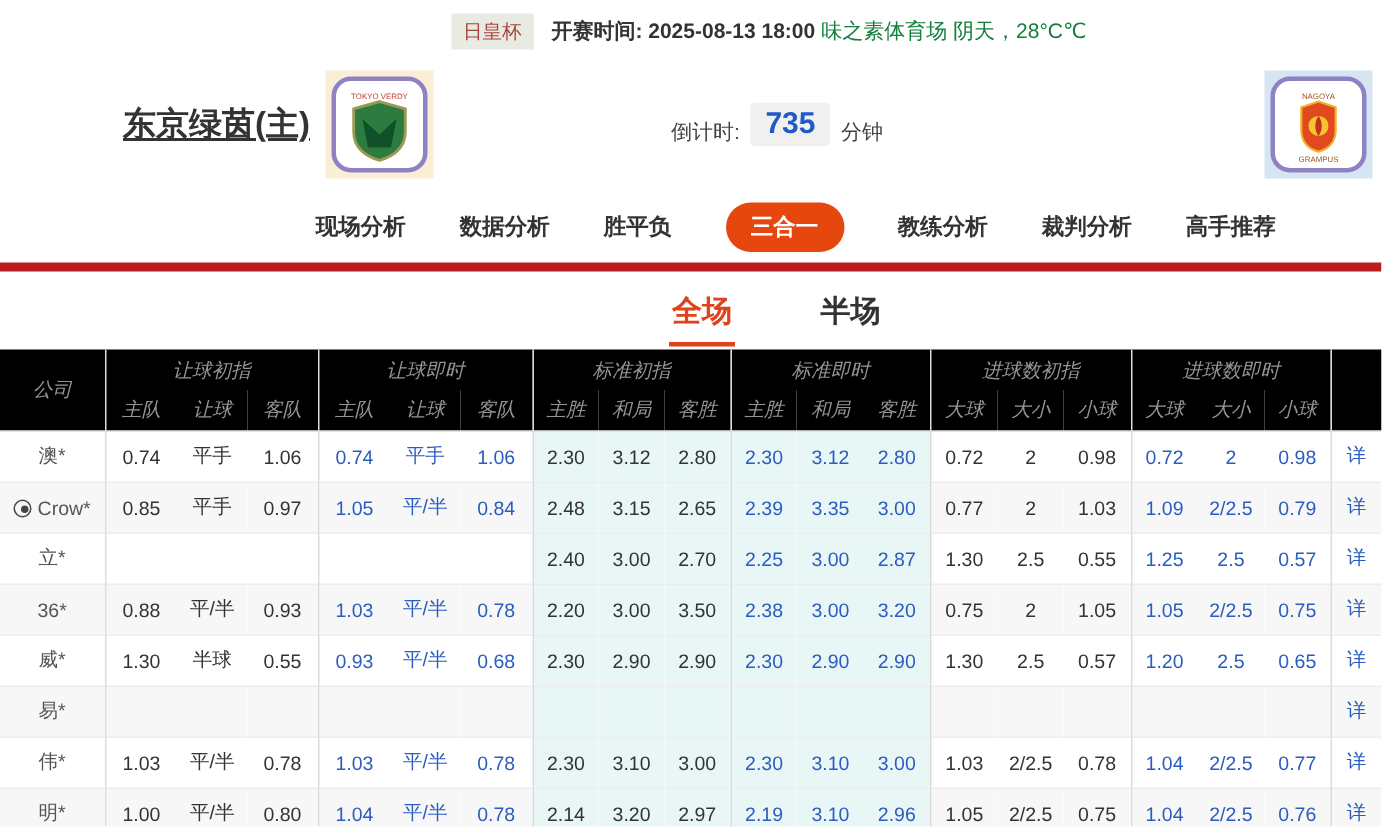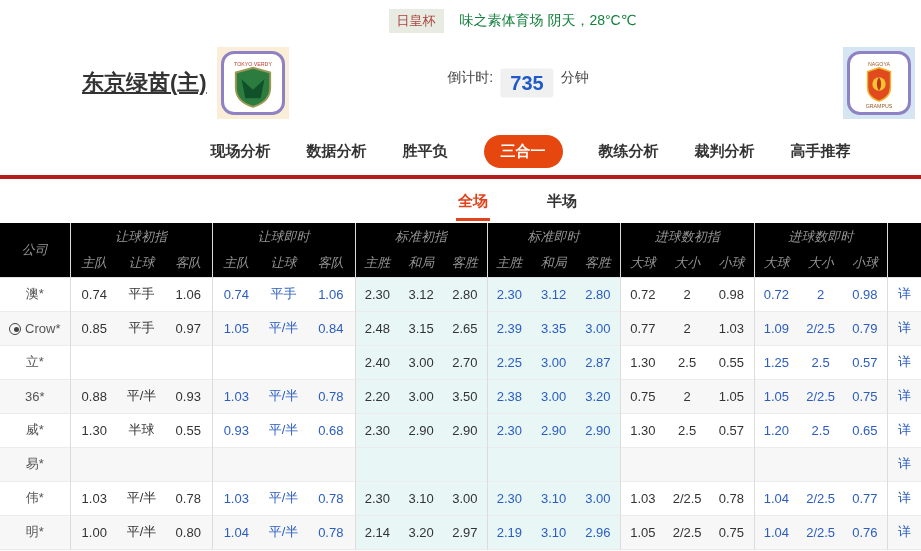--- a/index.html
+++ b/index.html
@@ -14,30 +14,30 @@
   .kickoff { font-weight:bold; color:#333; }
   .venue { margin-left:4px; color:#15803d; }
   
   .team-row { position:relative; height:84px; margin-top:8px; display:flex; align-items:center; justify-content:space-between; padding:0 6px 0 82px;text-decoration:underline; }
   .team { display:flex; align-items:center; gap:10px; }
   .team-name { font-size:22px; font-weight:bold; color:#333; }
   .logo-tile { width:72px; height:72px; display:flex; align-items:center; justify-content:center; }
   .logo-tile.home { background:#fbeed7; }
   .logo-tile.away { background:#d5e5f2; }
   .logo-ring { width:64px; height:64px; border:3px solid #8f82c4; border-radius:13px; background:#fff; display:flex; align-items:center; justify-content:center; }
-  .countdown { position:absolute; left:518px; top:50%; transform:translate(-50%,-50%); display:flex; align-items:flex-start; gap:7px; font-size:14px; color:#444; white-space:nowrap; }
+  .countdown { position:absolute; left:518px; top:50%; transform:translate(-50%,-50%); display:flex; align-items:flex-end; gap:7px; font-size:14px; color:#444; white-space:nowrap; }
   .countdown-value { background:#f0f0f0; border-radius:3px; padding:3px 10px; color:#1f5ac8; font-weight:bold; font-size:20px; }
   
-  .nav-bar { border-bottom:4px solid #b91c1c; margin-top:4px;padding-left:24px; }
+  .nav-bar { border-bottom:6px solid #b91c1c; margin-top:4px;padding-left:24px; }
   .nav-tabs { display:flex; justify-content:center; align-items:center; gap:36px; padding:13px 0 14px; transform:translateX(58px); }
   .nav-tab { font-size:15px; font-weight:bold; color:#333; cursor:pointer; white-space:nowrap; }
   .nav-tab.active { background:#e5470e; color:#ffffff; border-radius:17px; padding:7px 17px; margin:-7px 0; }
   
   .sub-tabs { display:flex; justify-content:center; gap:55px; padding-top:13px; transform:translateX(57px); }
-  .sub-tab { font-size:15px; font-weight:bold; color:#333; padding:0 2px 7px; cursor:pointer; border-bottom:3px solid transparent;text-align:right; }
+  .sub-tab { font-size:20px; font-weight:bold; color:#333; padding:0 2px 7px; cursor:pointer; border-bottom:3px solid transparent;text-align:right; }
   .sub-tab.active { color:#e0431b; border-bottom-color:#e0431b; }
   
   table { width:921px; border-collapse:collapse; table-layout:fixed; margin-top:2px; }
   thead th { background:#000000; color:#949494; font-weight:normal; font-size:13px; height:27px; padding:0;font-style:italic; }
   thead { border-bottom:1px solid #e2e2e2; }
   tbody td { height:34px; text-align:center; font-size:13px; color:#333; border-top:1px solid #ececec; padding:0; overflow:hidden; white-space:nowrap; }
   tbody tr:first-child td { border-top:none; }
   tr.alt td { background:#f7f7f7; }
   td.std, tr.alt td.std { background:#e8f6f6; }
   td.live { color:#2b5dc0; }
@@ -46,20 +46,21 @@
   .ball-icon { display:inline-block; width:12px; height:12px; border:1.5px solid #444; border-radius:50%; position:relative; vertical-align:-2px; margin-right:4px; }
   .ball-icon::after { content:""; position:absolute; left:3.5px; top:3.5px; width:5px; height:5px; background:#444; border-radius:50%; }
   .detail-link { color:#2b5dc0; cursor:pointer; }
   tr.partial td { height:10px; background:#fafafa; border-top:1px solid #ececec; }
 </style>
 </head>
 <body>
 
 <div class="top-bar">
   <span class="badge">日皇杯</span>
+  <span class="kickoff">开赛时间: 2025-08-13 18:00</span>
   <span class="venue">味之素体育场 阴天，28°C℃</span>
 </div>
 
 <div class="team-row">
   <div class="team">
     <span class="team-name">东京绿茵(主)</span>
     <span class="logo-tile home">
       <span class="logo-ring">
         <svg width="42" height="50" viewBox="0 0 44 52">
           <text x="22" y="8" font-size="5.5" fill="#c23b2e" text-anchor="middle">TOKYO VERDY</text>

